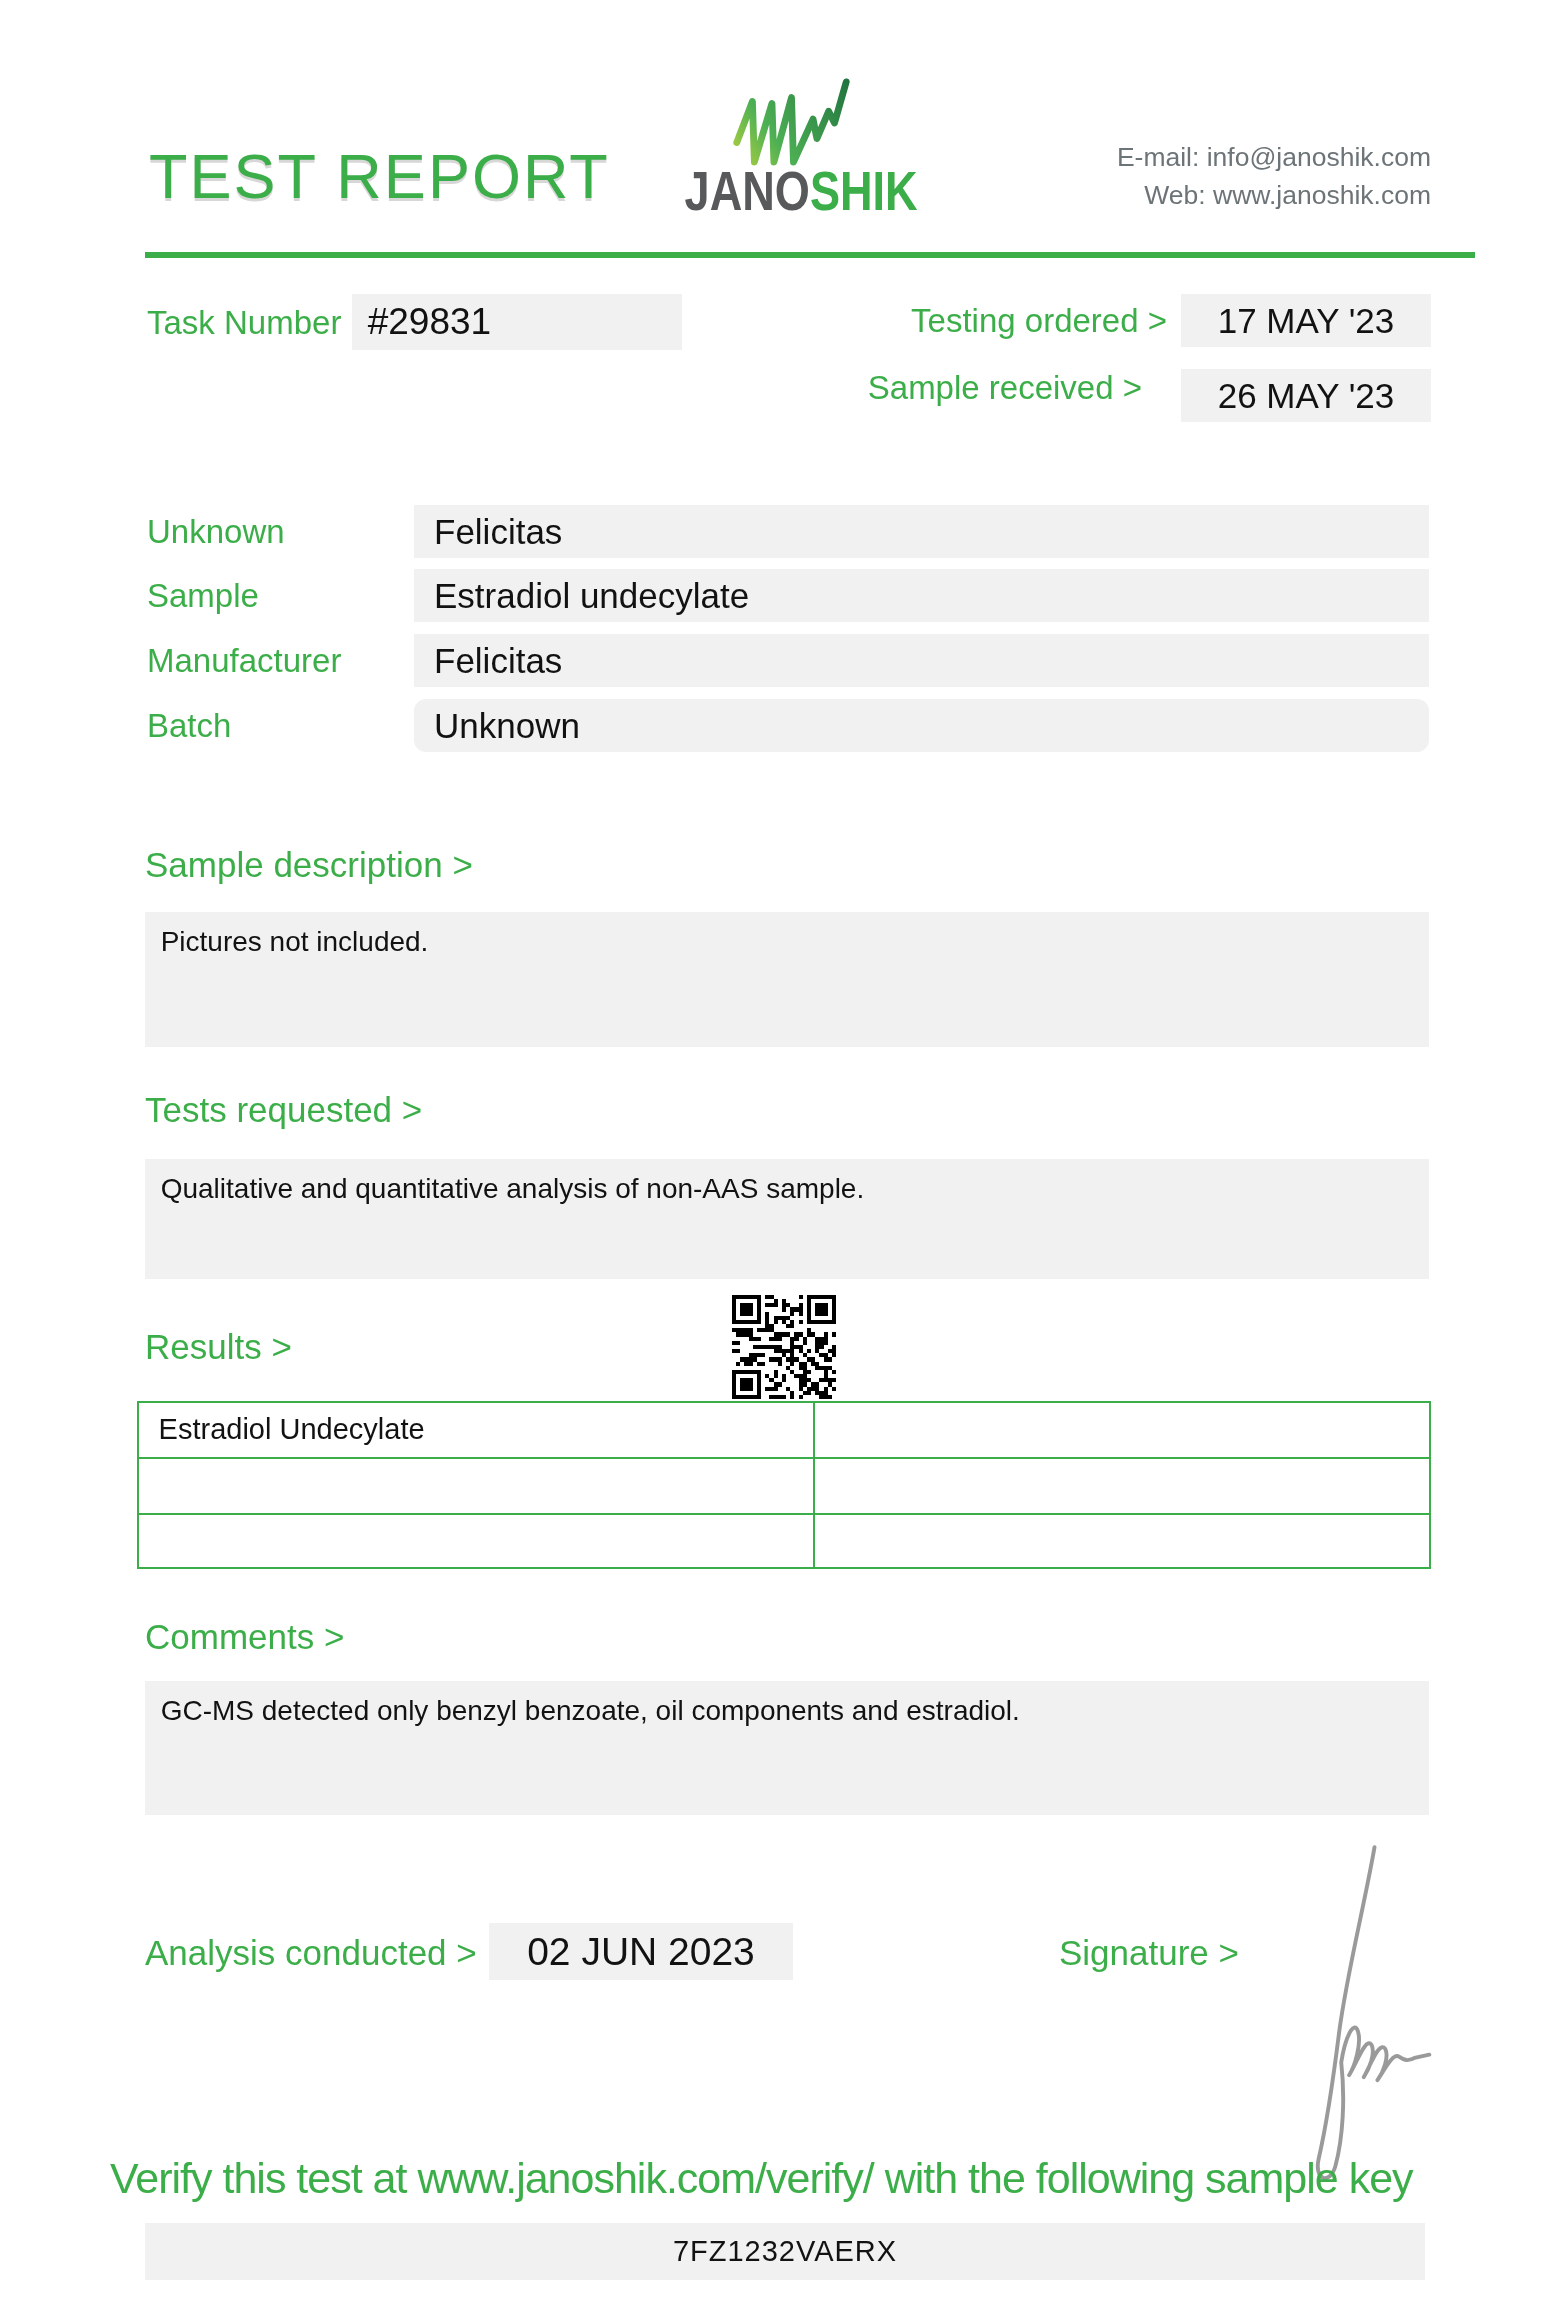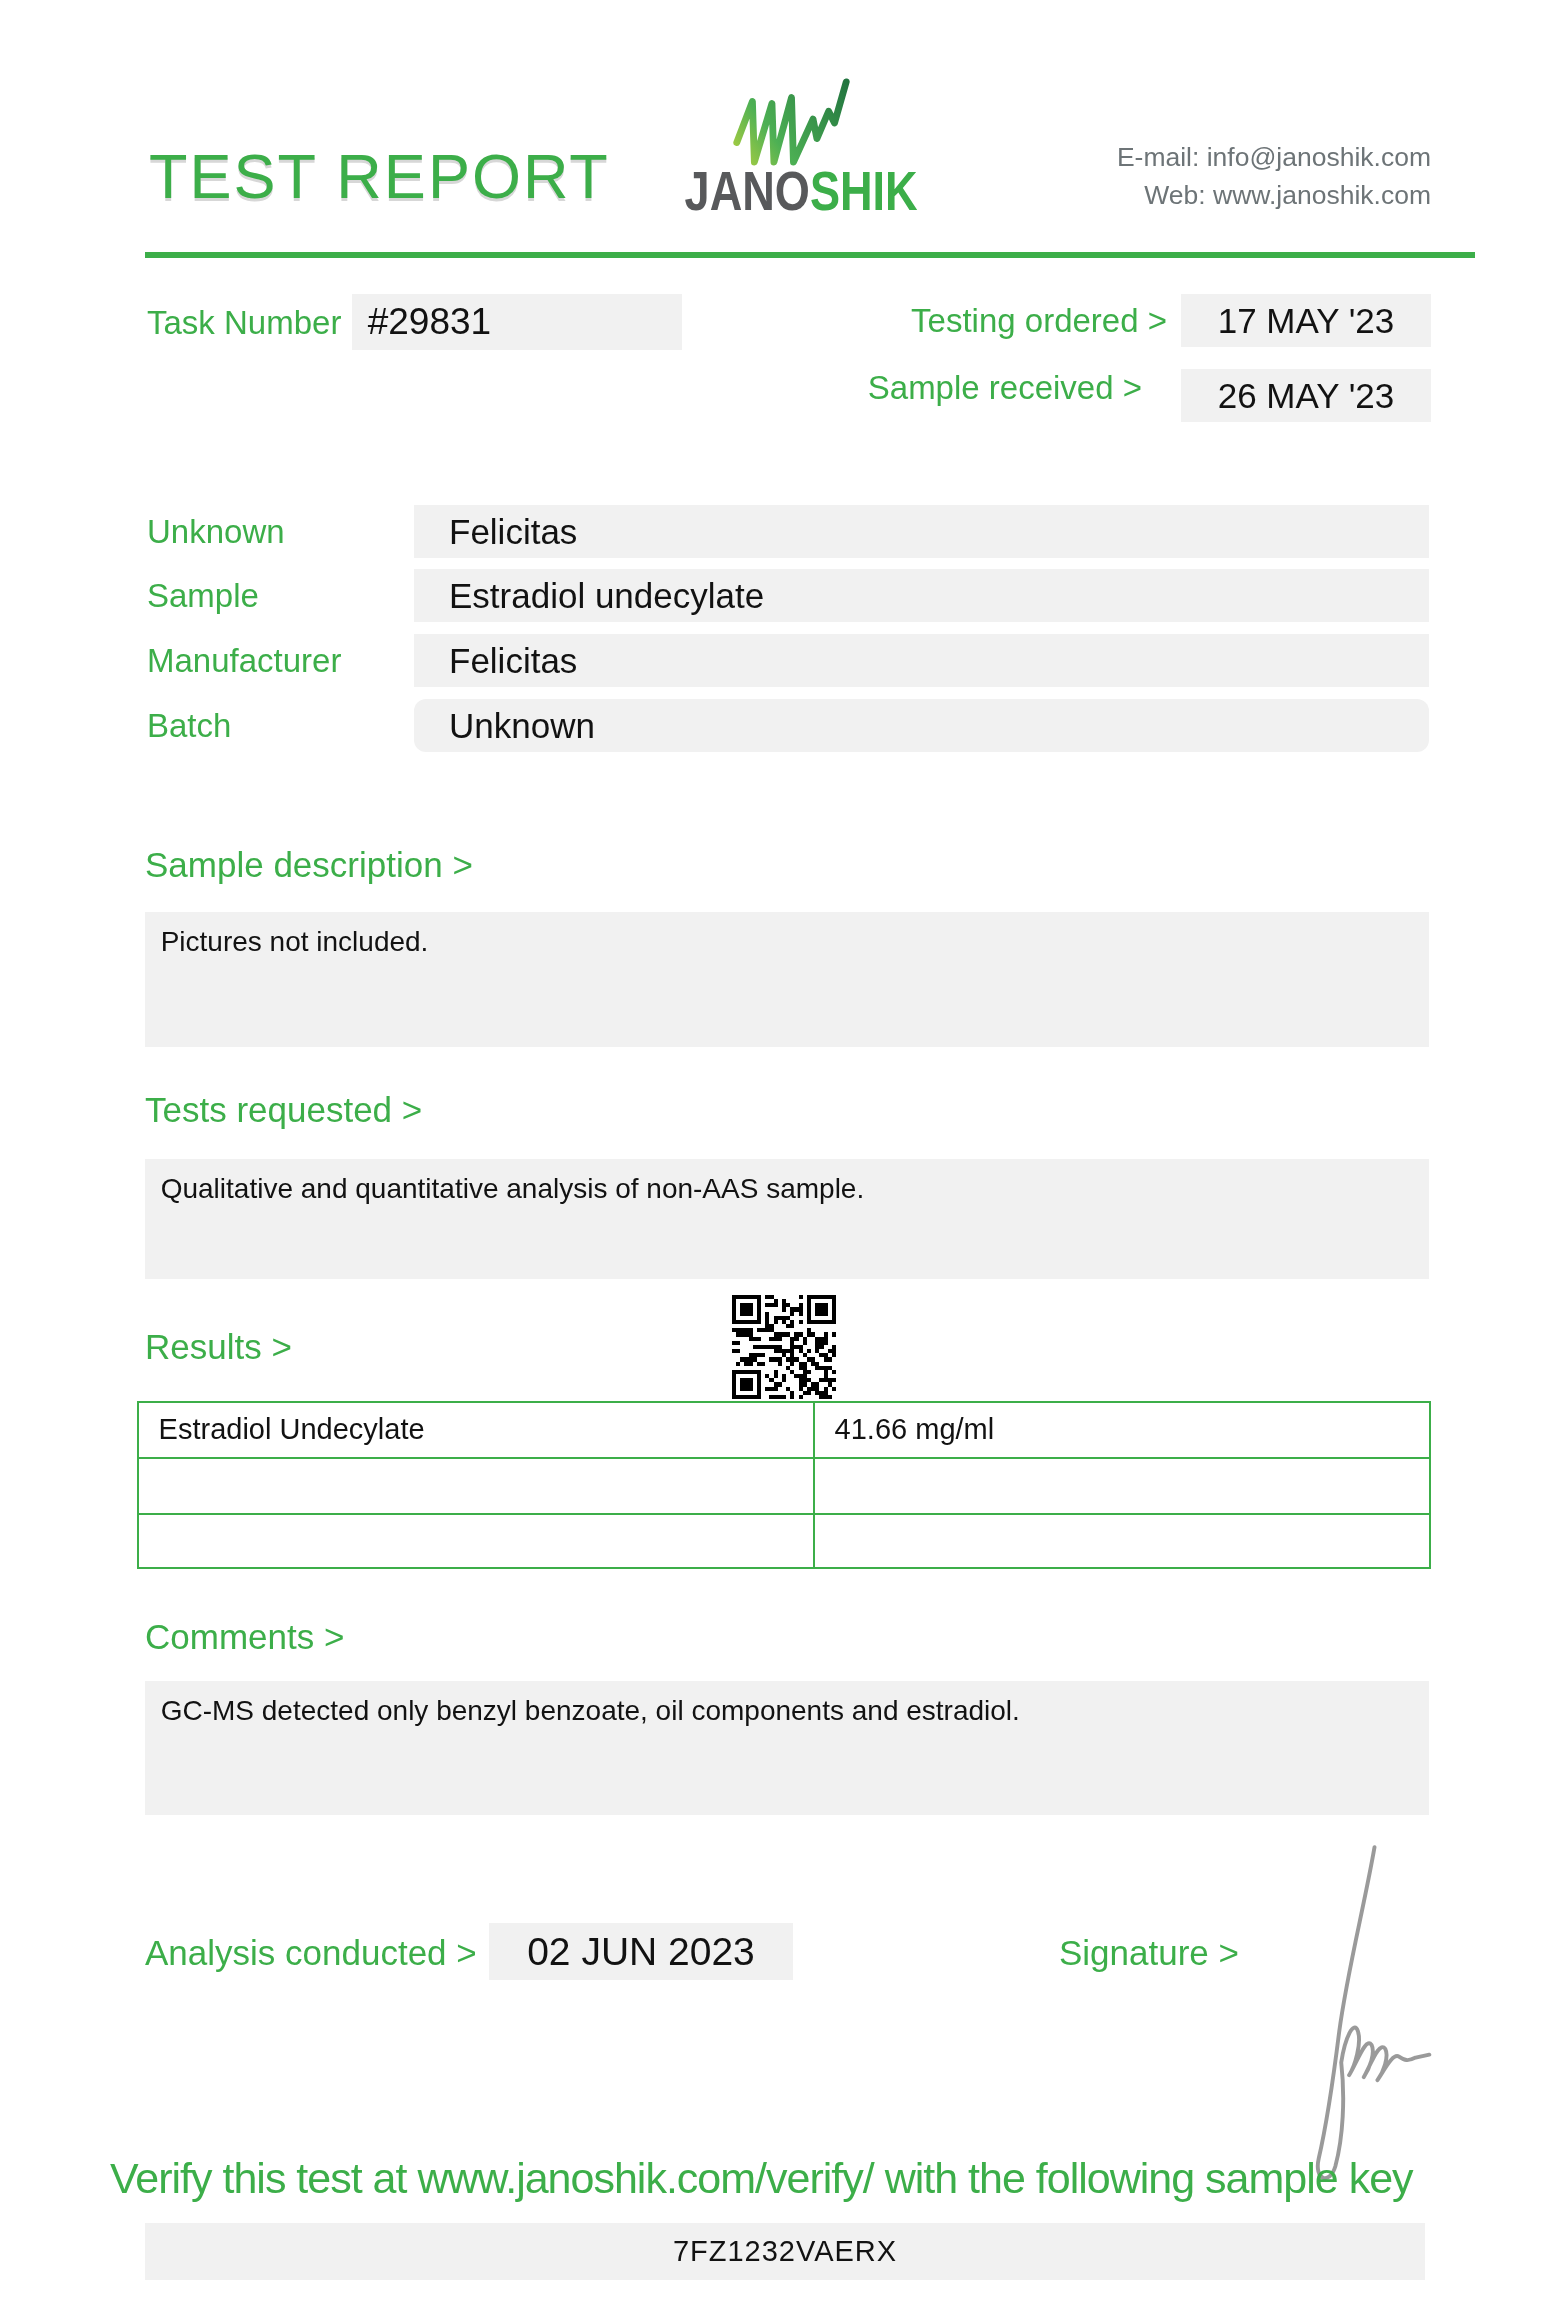--- a/index.html
+++ b/index.html
@@ -37,21 +37,21 @@
   .task-label{left:147px;top:304px;}
   .task-box{left:352px;top:294px;width:330px;height:56px;}
   .task-box span{display:block;padding-left:15.7px;font-size:37px;line-height:56px;font-weight:500;}
   .ord-label{left:804px;top:302px;width:363px;text-align:right;}
   .rec-label{left:779px;top:369px;width:363px;text-align:right;}
   .ord-box{left:1181px;top:294px;width:250px;height:53px;text-align:center;font-size:35px;line-height:53px;font-weight:500;}
   .rec-box{left:1181px;top:369px;width:250px;height:53px;text-align:center;font-size:35px;line-height:53px;font-weight:500;}
 
   .inforow .lbl{left:147px;line-height:53px;}
   .inforow .val{left:414px;width:1015px;height:53px;font-size:35px;line-height:53px;}
-  .inforow .val span{display:block;padding-left:35px;}
+  .inforow .val span{display:block;padding-left:20px;}
 
   .sechead{left:145px;font-size:35px;color:var(--green);}
   .secbox{left:145px;width:1284px;background:var(--field);font-size:28px;line-height:35px;}
   .secbox span{display:block;padding:11.8px 15.7px;}
 
   .qr{left:732px;top:1295px;}
 
   .results-table{
     left:137px;top:1401px;width:1294px;height:168px;
     border:2.9px solid var(--green);box-sizing:border-box;
@@ -437,21 +437,20 @@
       <rect x="59.36" y="101.76" width="4.24" height="4.24" fill="#000"></rect>
       <rect x="67.84" y="101.76" width="4.24" height="4.24" fill="#000"></rect>
       <rect x="89.04" y="101.76" width="4.24" height="4.24" fill="#000"></rect>
       <rect x="93.28" y="101.76" width="4.24" height="4.24" fill="#000"></rect>
       <rect x="97.52" y="101.76" width="4.24" height="4.24" fill="#000"></rect>
     </svg>
 
   <div class="abs results-table">
     <div class="row">
       <div class="cell c1">Estradiol Undecylate</div>
-      <div class="cell c2">41.66 mg/ml</div>
     </div>
     <div class="row">
       <div class="cell c1"></div>
       <div class="cell c2"></div>
     </div>
     <div class="row">
       <div class="cell c1"></div>
       <div class="cell c2"></div>
     </div>
   </div>

